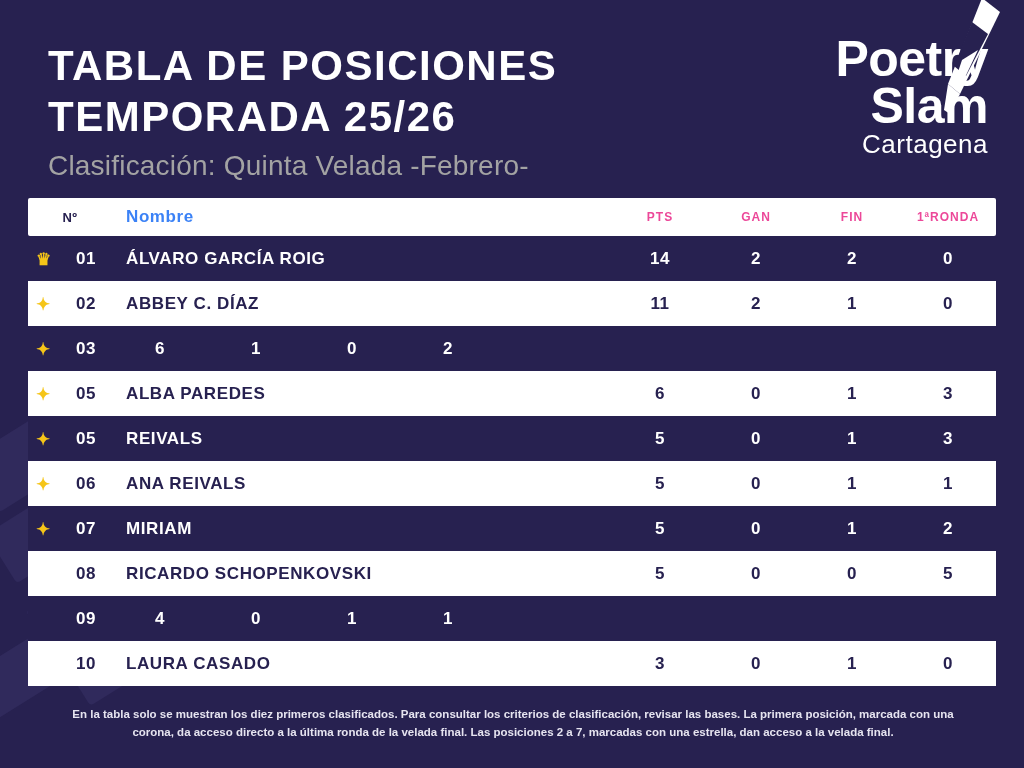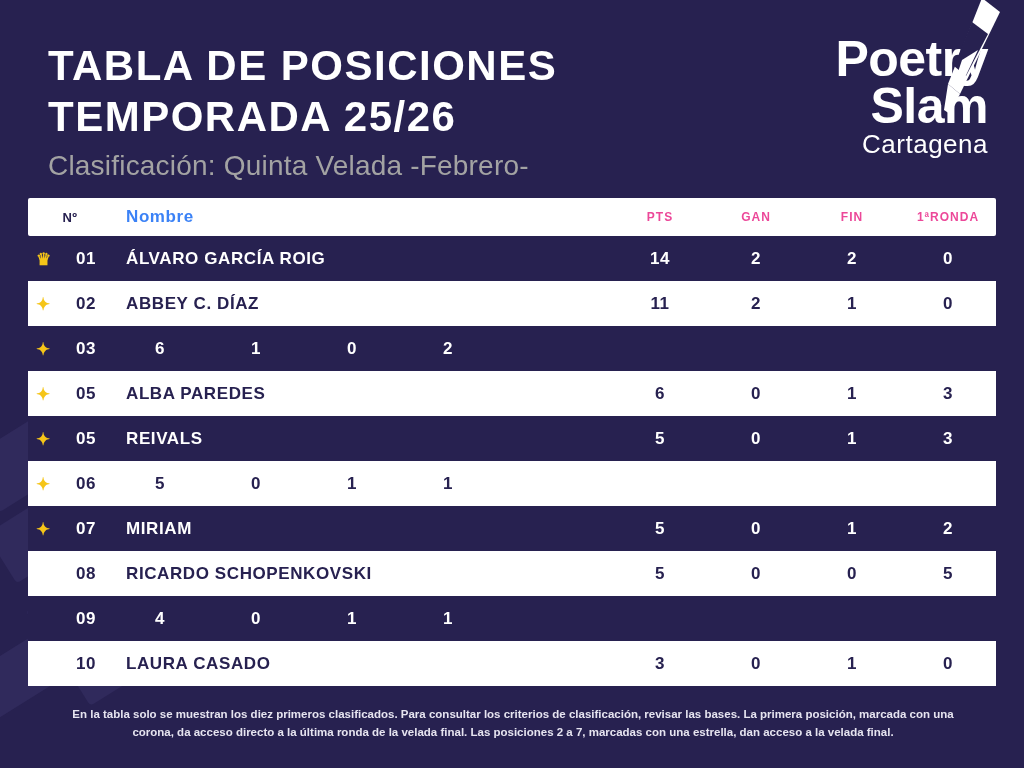--- a/index.html
+++ b/index.html
@@ -280,20 +280,21 @@
           <div class="c-stat">5</div>
           <div class="c-stat">0</div>
           <div class="c-stat">1</div>
           <div class="c-stat">3</div>
         </div>
         <div class="row light">
           <div class="c-pos">
             <span class="badge star">✦</span>
             <span>06</span>
           </div>
+          <div class="c-name">ANA REIVALS</div>
           <div class="c-stat">5</div>
           <div class="c-stat">0</div>
           <div class="c-stat">1</div>
           <div class="c-stat">1</div>
         </div>
         <div class="row dark">
           <div class="c-pos">
             <span class="badge star">✦</span>
             <span>07</span>
           </div>

